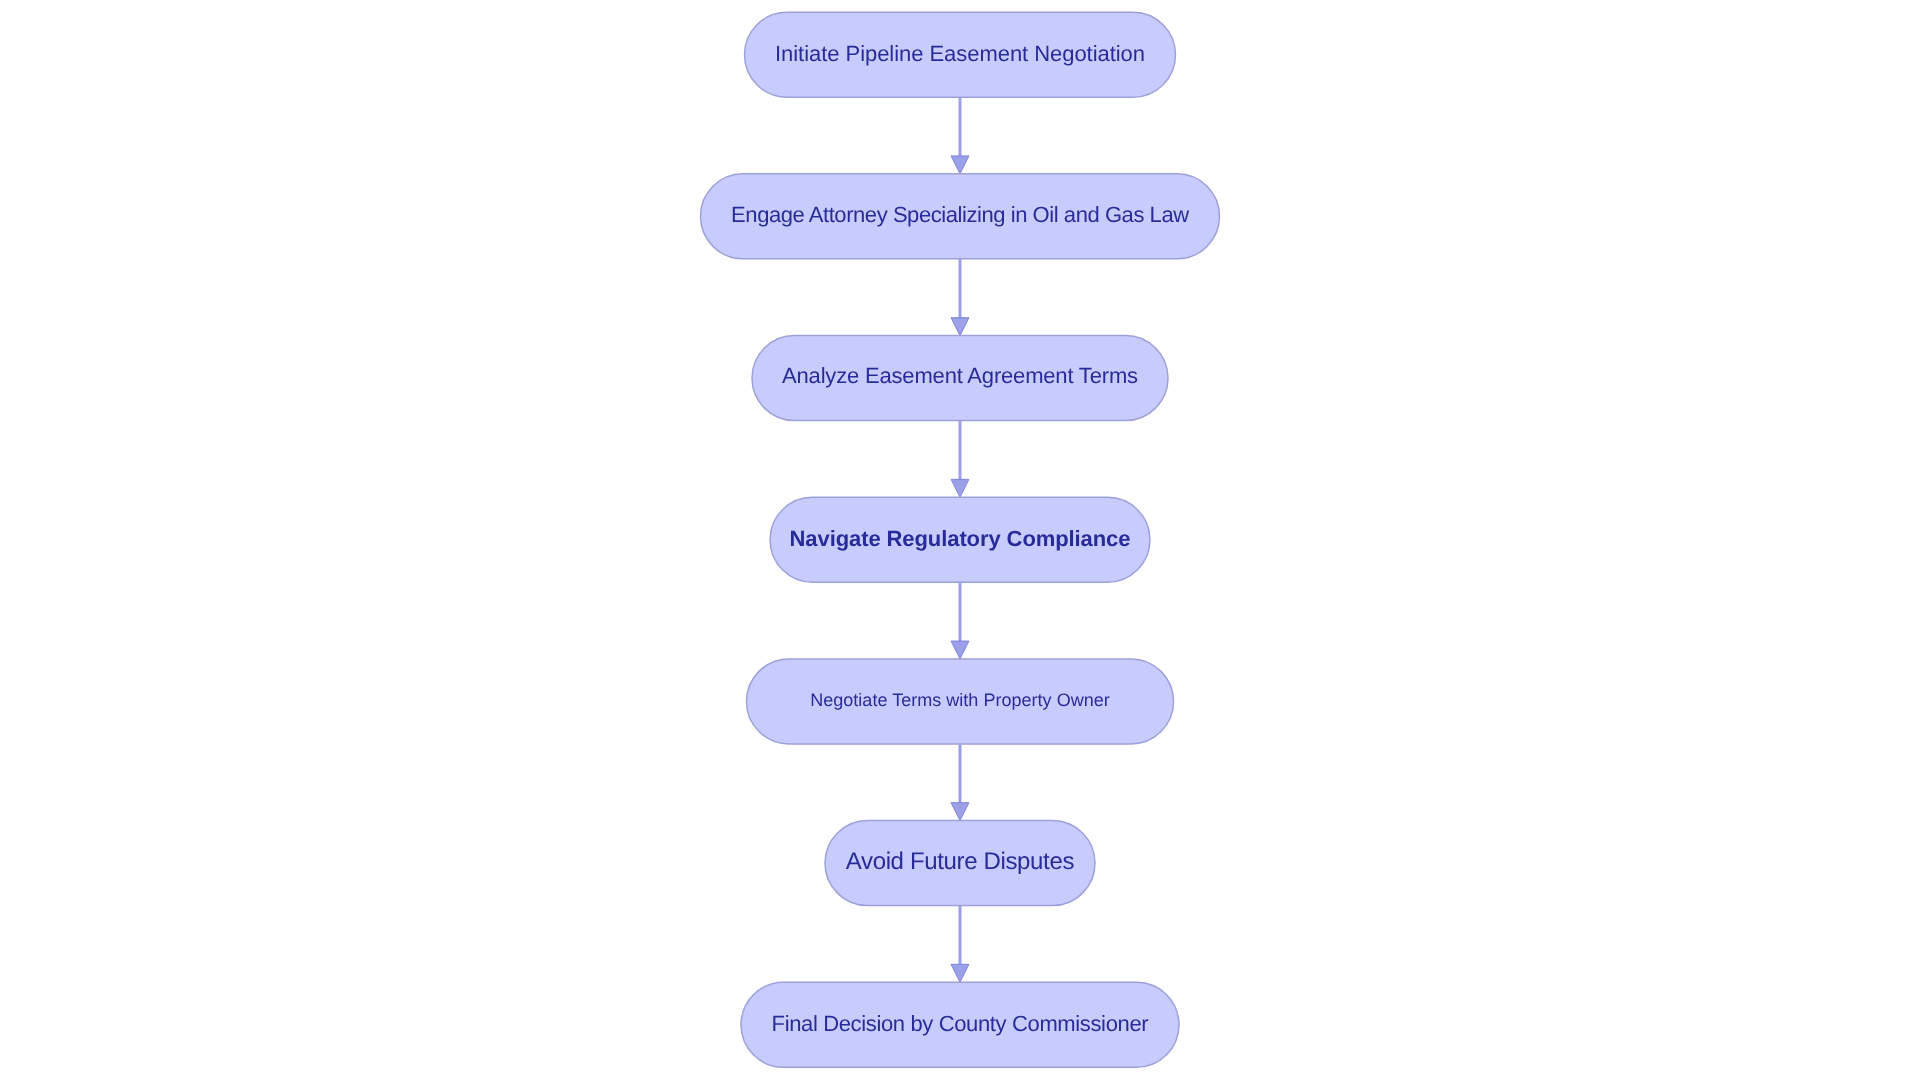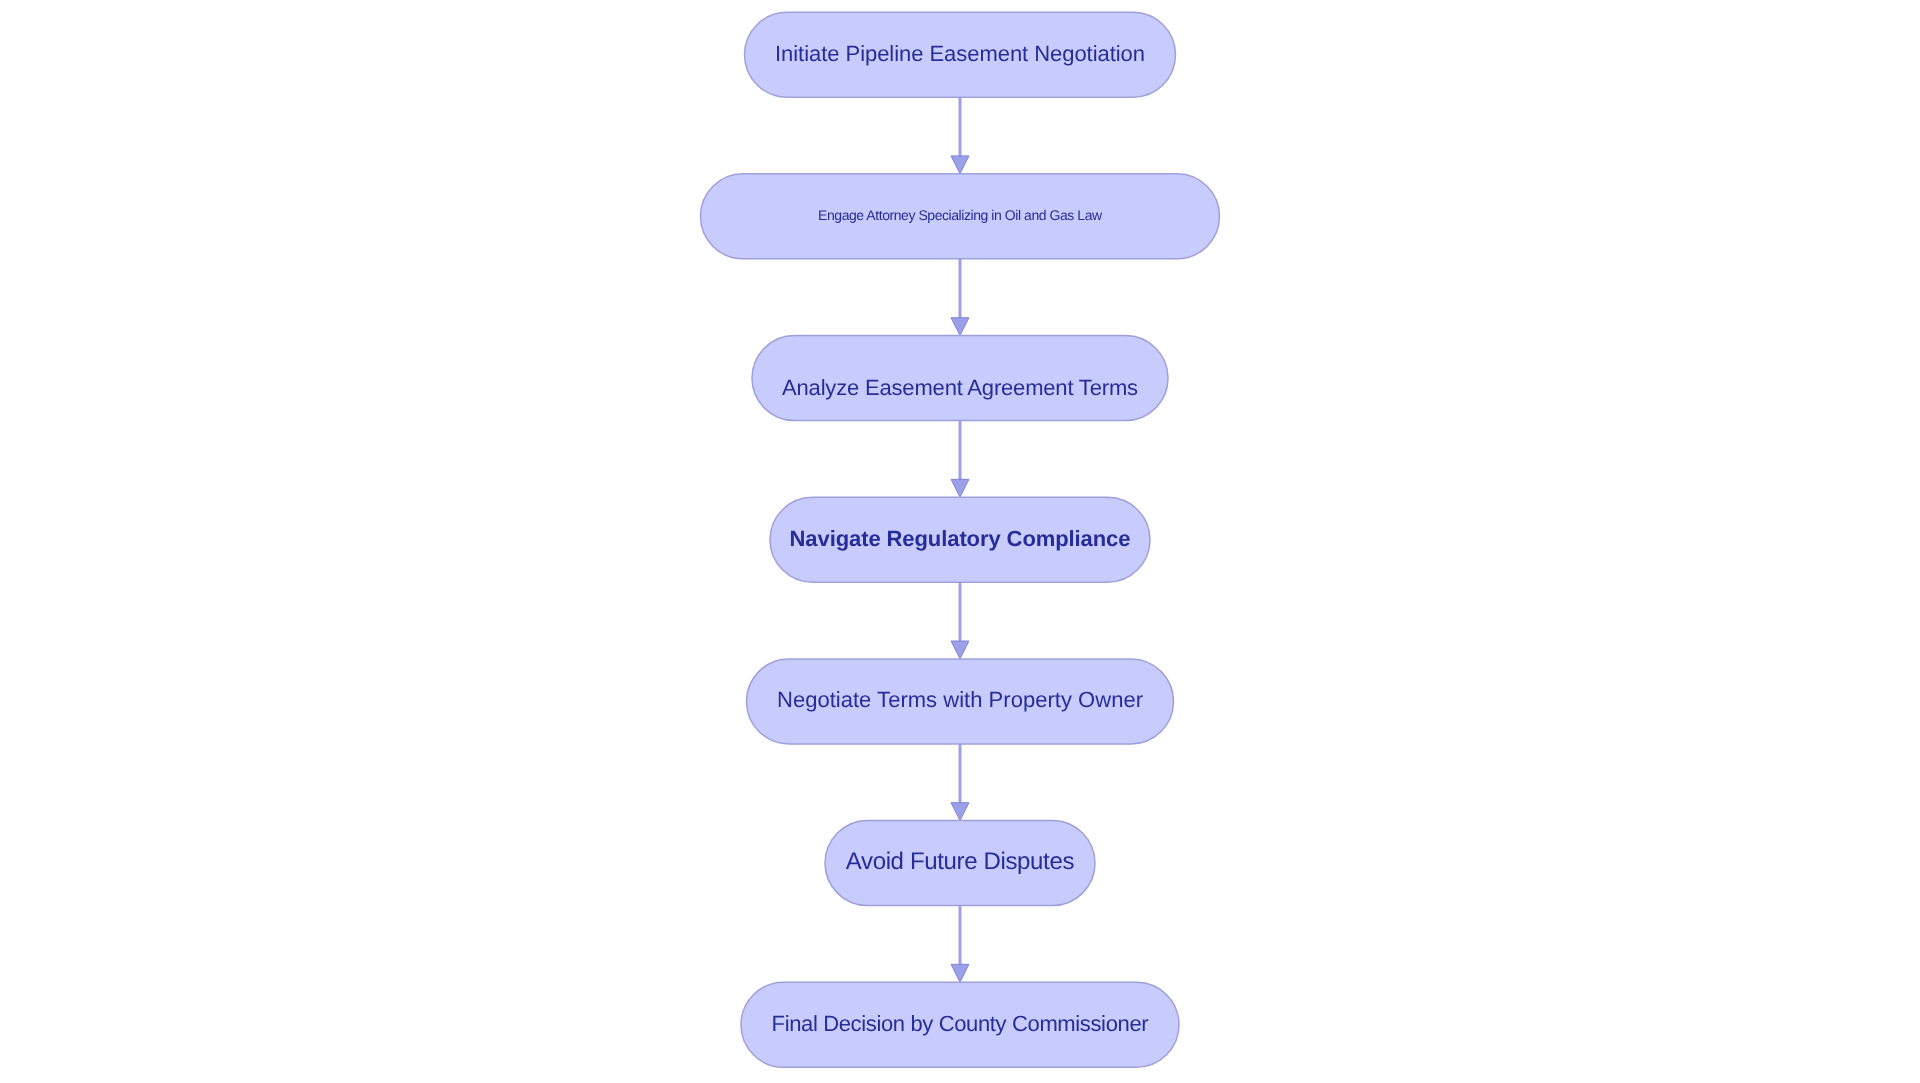--- a/index.html
+++ b/index.html
@@ -75,20 +75,20 @@
       <rect class="node-shape" x="700.5" y="173.8" width="519" height="85" rx="42.5" ry="42.5" fill="#c8ccfc" stroke="#9ea1d9" stroke-width="1.5"></rect>
       <rect class="node-shape" x="752" y="335.58" width="416" height="85" rx="42.5" ry="42.5" fill="#c8ccfc" stroke="#9ea1d9" stroke-width="1.5"></rect>
       <rect class="node-shape" x="770" y="497.25" width="380" height="85" rx="42.5" ry="42.5" fill="#c8ccfc" stroke="#9ea1d9" stroke-width="1.5"></rect>
       <rect class="node-shape" x="746.5" y="658.92" width="427" height="85" rx="42.5" ry="42.5" fill="#c8ccfc" stroke="#9ea1d9" stroke-width="1.5"></rect>
       <rect class="node-shape" x="825" y="820.58" width="270" height="85" rx="42.5" ry="42.5" fill="#c8ccfc" stroke="#9ea1d9" stroke-width="1.5"></rect>
       <rect class="node-shape" x="741" y="982.25" width="438" height="85" rx="42.5" ry="42.5" fill="#c8ccfc" stroke="#9ea1d9" stroke-width="1.5"></rect>
     </g>
   </svg>
 
   <div class="node-label" style="left: 960px; top: 54.75px; color: rgb(39, 44, 152); font-size: 22px; letter-spacing: -0.0486px; text-indent: -0.0243px;">Initiate Pipeline Easement Negotiation</div>
-  <div class="node-label" style="left: 960px; top: 216.3px; color: rgb(39, 44, 152); font-size: 14px; letter-spacing: -0.4389px; text-indent: -0.2194px;">Engage Attorney Specializing in Oil and Gas Law</div>
-  <div class="node-label" style="left: 960px; top: 389px; color: rgb(39, 44, 152); font-size: 22px; letter-spacing: -0.1794px; text-indent: -0.0897px;">Analyze Easement Agreement Terms</div>
+  <div class="node-label" style="left: 960px; top: 216.3px; color: rgb(39, 44, 152); font-size: 22px; letter-spacing: -0.4389px; text-indent: -0.2194px;">Engage Attorney Specializing in Oil and Gas Law</div>
+  <div class="node-label" style="left: 960px; top: 377px; color: rgb(39, 44, 152); font-size: 22px; letter-spacing: -0.1794px; text-indent: -0.0897px;">Analyze Easement Agreement Terms</div>
   <div class="node-label" style="left: 960px; top: 539.75px; color: rgb(39, 44, 152); font-size: 22px; letter-spacing: -0.0905px; text-indent: -0.0453px; font-weight: bold;">Navigate Regulatory Compliance</div>
-  <div class="node-label" style="left: 960px; top: 701.42px; color: rgb(39, 44, 152); font-size: 22px; letter-spacing: 0.0239px; text-indent: 0.0119px;">Negotiate Terms with Property Owner</div>
+  <div class="node-label" style="left: 960px; top: 701.42px; color: rgb(39, 44, 152); font-size: 18px; letter-spacing: 0.0239px; text-indent: 0.0119px;">Negotiate Terms with Property Owner</div>
   <div class="node-label" style="left: 960px; top: 863.08px; color: rgb(39, 44, 152); font-size: 24px; letter-spacing: -0.3523px; text-indent: -0.1762px;">Avoid Future Disputes</div>
   <div class="node-label" style="left: 960px; top: 1024.75px; color: rgb(39, 44, 152); font-size: 22px; letter-spacing: -0.362px; text-indent: -0.181px;">Final Decision by County Commissioner</div>
 
 </div>
 
 </body></html>

